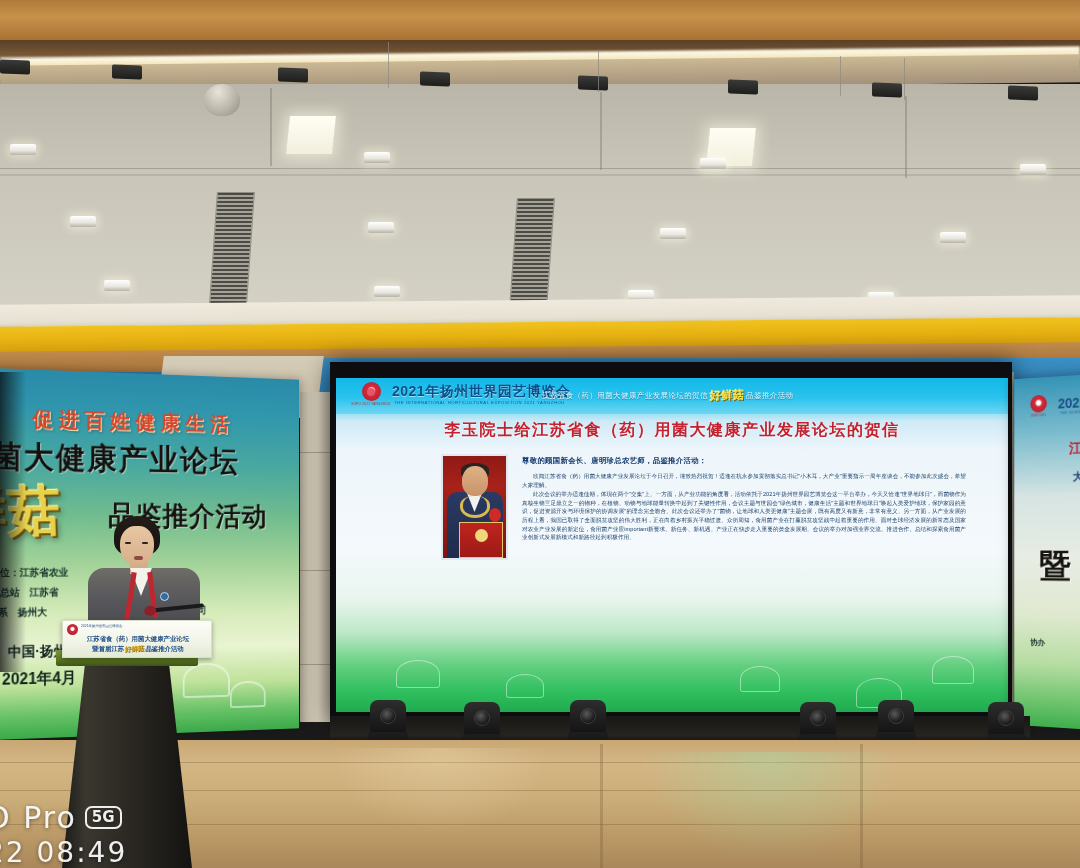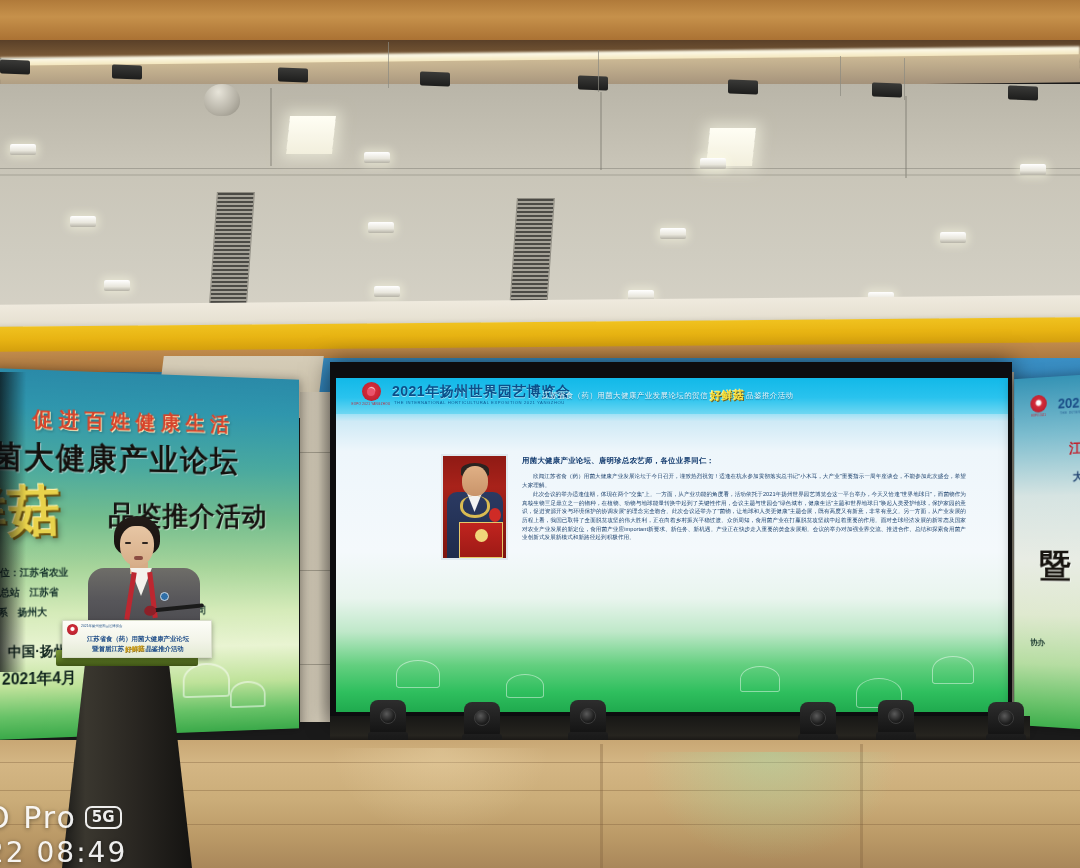--- a/index.html
+++ b/index.html
@@ -650,33 +650,34 @@
         <div class="badge"></div>
         <div class="sub">EXPO 2021 YANGZHOU</div>
       </div>
       <div class="hdr-title-cn">2021年扬州世界园艺博览会</div>
       <div class="hdr-title-en">THE INTERNATIONAL HORTICULTURAL EXPOSITION 2021 YANGZHOU</div>
       <div class="hdr-right">
         <span>江苏省食（药）用菌大健康产业发展论坛的贺信</span><span class="hdr-brand">好鲜菇</span><span>品鉴推介活动</span>
       </div>
     </div>
 
+    <div class="slide-title">李玉院士给江苏省食（药）用菌大健康产业发展论坛的贺信</div>
 
     <div class="slide-portrait">
       <div class="sp-body"></div>
       <div class="sp-shirt"></div>
       <div class="sp-hair"></div>
       <div class="sp-head"></div>
       <div class="sp-medal"></div>
       <div class="sp-flower"></div>
       <div class="sp-cert"></div>
     </div>
 
     <div class="slide-body">
-      <div class="sb-salutation">用菌大健康产业论坛、唐明珍总农艺师，各位业界同仁：</div>
+      <div class="sb-salutation">尊敬的顾国新会长、唐明珍总农艺师，品鉴推介活动：</div>
       <div class="sb-p">欣闻江苏省食（药）用菌大健康产业发展论坛于今日召开，谨致热烈祝贺！适逢在杭永参加贯彻落实总书记"小木耳，大产业"重要指示一周年座谈会，不能参加此次盛会，希望大家理解。</div>
       <div class="sb-p">此次会议的举办适逢佳期，体现在两个"交集"上。一方面，从产业功能的角度看，活动依托于2021年扬州世界园艺博览会这一平台举办，今天又恰逢"世界地球日"，而菌物作为真核生物三足鼎立之一的物种，在植物、动物与地球能量转换中起到了关键性作用，会议主题与世园会"绿色城市，健康生活"主题和世界地球日"唤起人类爱护地球，保护家园的意识，促进资源开发与环境保护的协调发展"的理念完全吻合。此次会议还举办了"菌物，让地球和人类更健康"主题会展，既有高度又有新意，非常有意义。另一方面，从产业发展的历程上看，我国已取得了全面脱贫攻坚的伟大胜利，正在向着乡村振兴平稳过渡。众所周知，食用菌产业在打赢脱贫攻坚战中起着重要的作用。面对全球经济发展的新常态及国家对农业产业发展的新定位，食用菌产业应important新要求、新任务、新机遇。产业正在快步走入重要的黄金发展期。会议的举办对加强业界交流、推进合作、总结和探索食用菌产业创新式发展新模式和新路径起到积极作用。</div>
     </div>
 
     <div class="slide-mush" style="left:60px;top:282px;width:44px;height:28px;"></div>
     <div class="slide-mush" style="left:170px;top:296px;width:38px;height:24px;"></div>
     <div class="slide-mush" style="left:404px;top:288px;width:40px;height:26px;"></div>
     <div class="slide-mush" style="left:520px;top:300px;width:46px;height:30px;"></div>
     <div class="slide-mush" style="left:596px;top:278px;width:42px;height:28px;"></div>
   </div>

